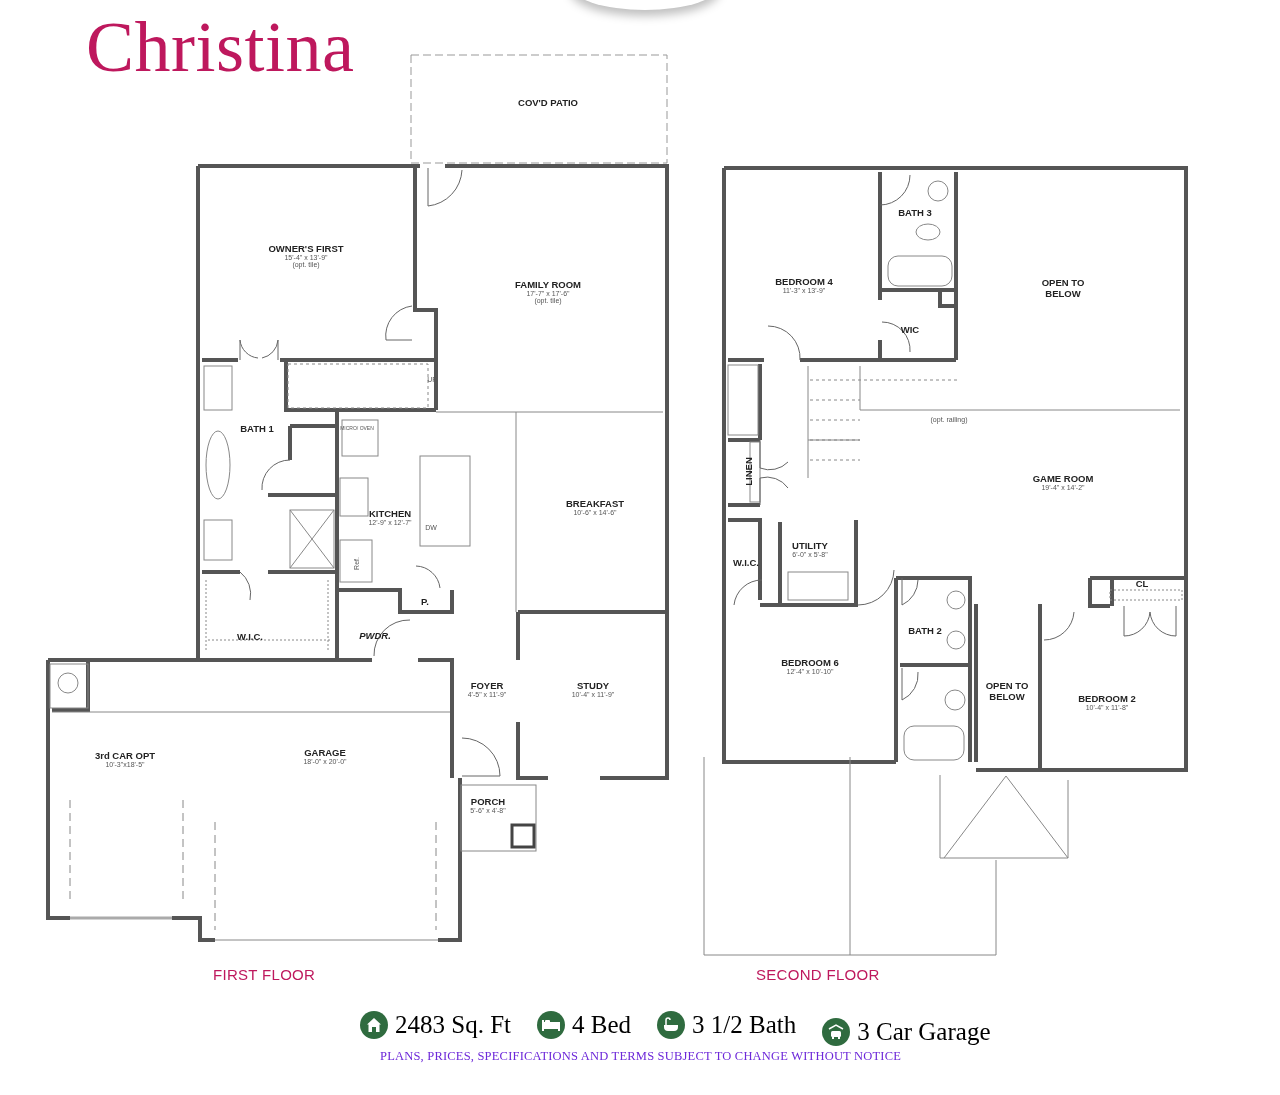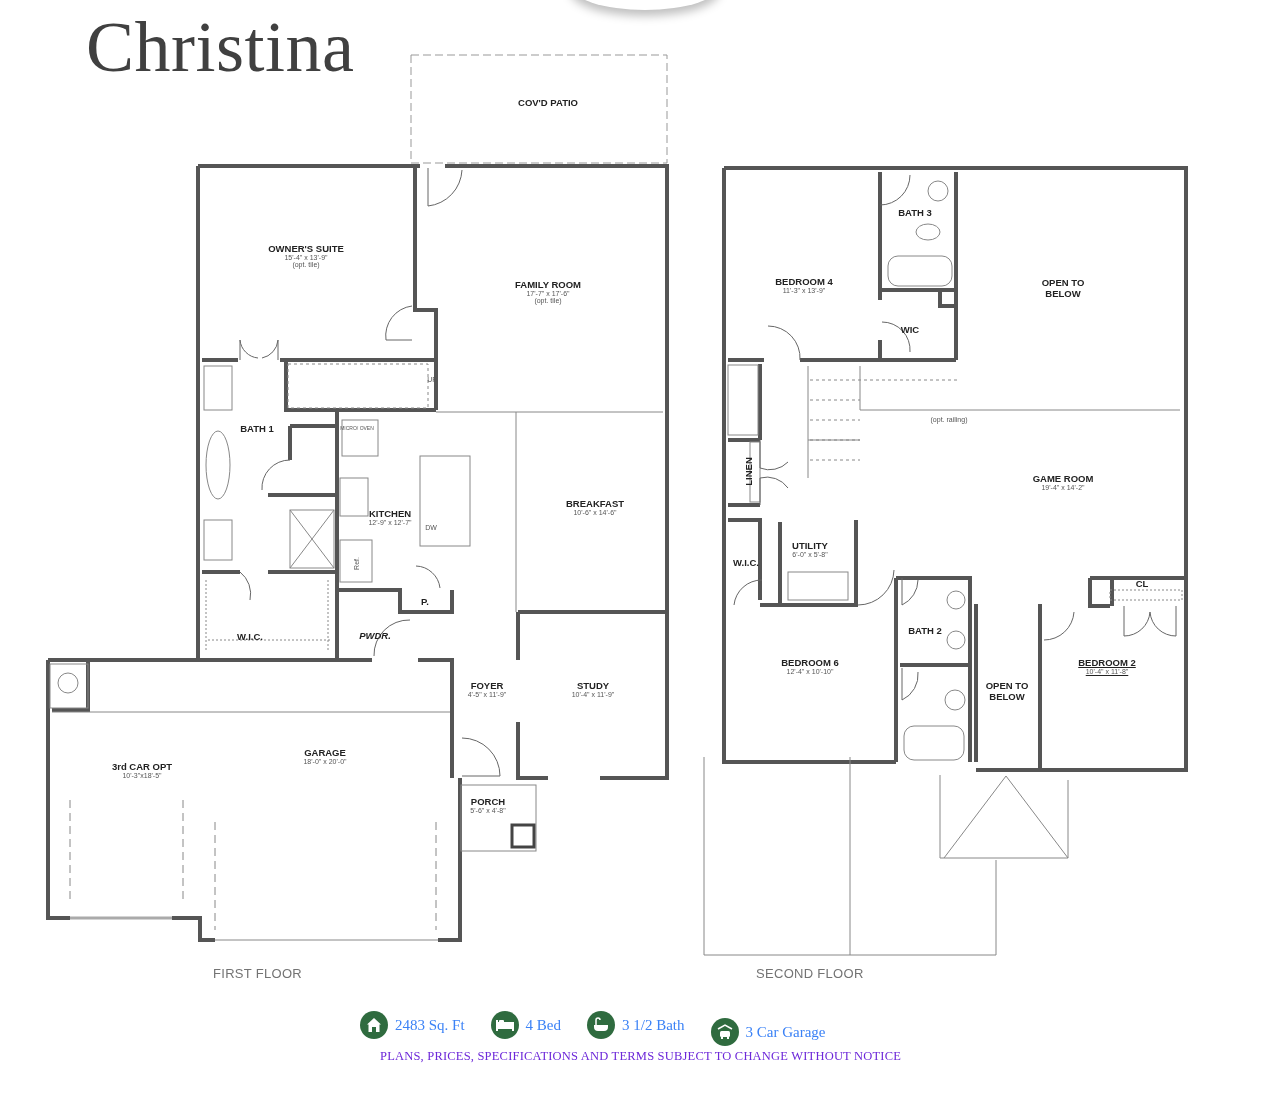--- a/index.html
+++ b/index.html
@@ -1,24 +1,24 @@
 <!DOCTYPE html>
 <html><head>
 <meta charset="utf-8">
 <style>
   html,body{margin:0;padding:0;background:#fff;}
   body{width:1280px;height:1095px;position:relative;overflow:hidden;font-family:"Liberation Sans",sans-serif;color:#222;}
-  .title{position:absolute;left:86px;top:6px;font-family:"Liberation Serif",serif;font-size:72px;color:#404040;letter-spacing:0.5px;}
+  .title{position:absolute;left:86px;top:6px;font-family:"Liberation Serif",serif;font-size:72px;color:#be185d;letter-spacing:0.5px;}
   .shadow-top{position:absolute;left:570px;top:-40px;width:150px;height:50px;border-radius:50%;box-shadow:0 6px 10px rgba(0,0,0,0.25);background:#fff;}
   svg.plan{position:absolute;left:0;top:0;}
   .lbl{position:absolute;text-align:center;transform:translateX(-50%);white-space:nowrap;}
   .rn{font-size:9.5px;font-weight:bold;color:#222;}
   .dim{font-size:7px;color:#555;}
-  .floor-label{position:absolute;font-size:13px;color:#737373;letter-spacing:0.3px;}
-  .stats{position:absolute;left:360px;top:1004px;display:flex;align-items:center;font-family:"Liberation Serif",serif;font-size:15px;color:#3b82f6;}
+  .floor-label{position:absolute;font-size:15px;color:#be185d;letter-spacing:0.3px;}
+  .stats{position:absolute;left:360px;top:1004px;display:flex;align-items:center;font-family:"Liberation Serif",serif;font-size:25px;color:#000000;}
   .stat{display:flex;align-items:center;margin-right:26px;}
   .stat:last-child{margin-right:0;margin-top:14px;}
   .badge{width:28px;height:28px;border-radius:50%;background:#2f6b3f;display:inline-flex;align-items:center;justify-content:center;margin-right:7px;}
   .disclaimer{position:absolute;left:380px;top:1049px;font-family:"Liberation Serif",serif;font-size:12.5px;color:#6d28d9;letter-spacing:0.2px;}
 </style>
 </head>
 <body>
 
 <div class="shadow-top"></div>
 <div class="title">Christina</div>
@@ -134,21 +134,21 @@
     <path d="M1044 640 A30 30 0 0 0 1074 612"></path>
     <path d="M1124 606 V636 A26 26 0 0 0 1150 612 M1176 606 V636 A26 26 0 0 1 1150 612"></path>
   </g>
 </svg>
 
 <div class="lbl" style="left:548px;top:97px;">
     <div class="rn">COV'D PATIO</div>
   </div>
 
 <div class="lbl" style="left:306px;top:243px;">
-  <div class="rn">OWNER'S SUITE</div>
+  <div class="rn">OWNER'S FIRST</div>
   <div class="dim">15'-4" x 13'-9"</div>
   <div class="dim">(opt. tile)</div>
 </div>
 
 <div class="lbl" style="left:548px;top:279px;">
   <div class="rn">FAMILY ROOM</div>
   <div class="dim">17'-7" x 17'-6"</div>
   <div class="dim">(opt. tile)</div>
 </div>
 
@@ -181,21 +181,21 @@
 
 <div class="lbl" style="left:487px;top:680px;">
   <div class="rn">FOYER</div>
   <div class="dim">4'-5" x 11'-9"</div>
 </div>
 <div class="lbl" style="left:593px;top:680px;">
   <div class="rn">STUDY</div>
   <div class="dim">10'-4" x 11'-9"</div>
 </div>
 
-<div class="lbl" style="left:142px;top:750px;margin-top:11px;">
+<div class="lbl" style="left:125px;top:750px;">
   <div class="rn">3rd CAR OPT</div>
   <div class="dim">10'-3"x18'-5"</div>
 </div>
 <div class="lbl" style="left:325px;top:747px;">
   <div class="rn">GARAGE</div>
   <div class="dim">18'-0" x 20'-0"</div>
 </div>
 <div class="lbl" style="left:488px;top:796px;">
   <div class="rn">PORCH</div>
   <div class="dim">5'-6" x 4'-8"</div>
@@ -239,21 +239,21 @@
     <div class="rn">CL</div>
   </div>
 <div class="lbl" style="left:810px;top:657px;">
   <div class="rn">BEDROOM 6</div>
   <div class="dim">12'-4" x 10'-10"</div>
 </div>
 <div class="lbl" style="left:1007px;top:680px;">
   <div class="rn">OPEN TO</div>
   <div class="rn">BELOW</div>
 </div>
-<div class="lbl" style="left:1107px;top:657px;text-decoration:underline;">
+<div class="lbl" style="left:1107px;top:693px;">
   <div class="rn">BEDROOM 2</div>
   <div class="dim">10'-4" x 11'-8"</div>
 </div>
 
 <div class="floor-label" style="left:756px;top:966px;">SECOND FLOOR</div>
 
 <div class="stats">
   <div class="stat">
     <span class="badge">
       <svg width="18" height="18" viewBox="0 0 18 18">

